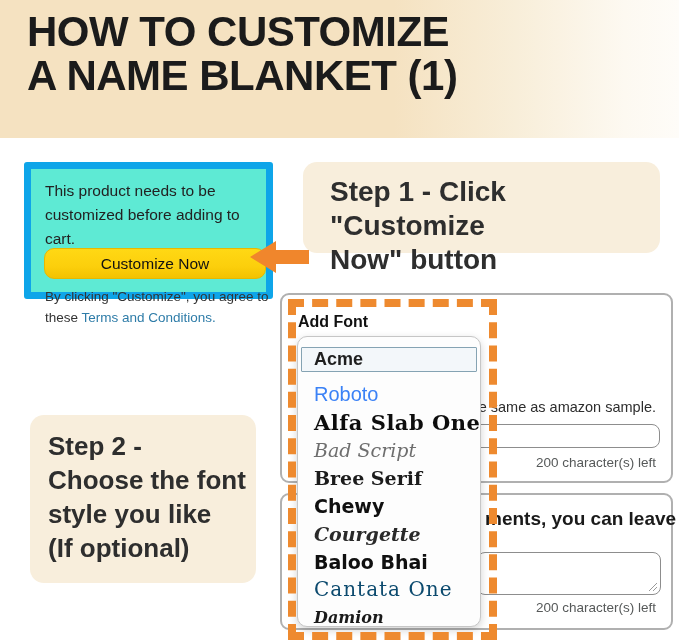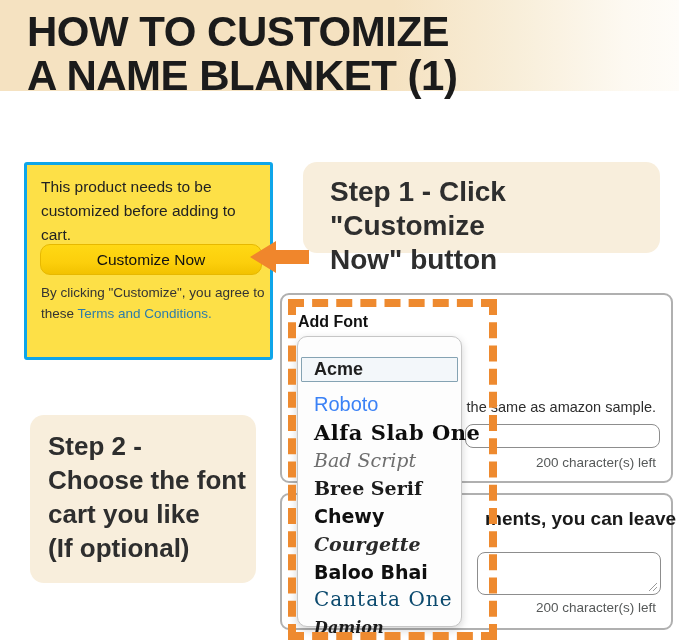--- a/index.html
+++ b/index.html
@@ -4,32 +4,32 @@
 <style>
   * { margin:0; padding:0; box-sizing:border-box; }
   html,body { background:#ffffff; }
   body { font-family:"Liberation Sans", sans-serif; }
   .stage{
     position:relative; width:679px; height:641px; overflow:hidden; background:#ffffff;
   }
 
   
   .banner{
-    position:absolute; left:0; top:0; width:679px; height:91px;
+    position:absolute; left:0; top:0; width:679px; height:138px;
     background:linear-gradient(90deg,#f5e2c1 0%,#f5e2c1 58%,#f8eed9 76%,#fdf9f1 92%,#fefcf8 100%);
   }
   .banner .title{
     position:absolute; left:27px; top:10px;
     font-size:42px; font-weight:800; letter-spacing:-0.5px; line-height:1.05; color:#1b1b1b;
   }
 
   
   .product-box{
-    position:absolute; left:24px; top:162px; width:249px; height:198px;
-    background:#fde047; border:3px solid #0ea5e9; border-radius:3px; z-index:2;
+    position:absolute; left:24px; top:162px; width:249px; height:137px;
+    background:#5eead4; border:7px solid #0ea5e9; border-radius:3px; z-index:2;
   }
   .product-box .msg{
     position:absolute; left:14px; top:10px; width:220px;
     font-size:15.5px; line-height:24px; color:#222222;
   }
   .cta{
     position:absolute; left:13px; top:79px; width:222px; height:31px;
     background:linear-gradient(180deg,#ffd814 0%,#fccf0c 60%,#f2c200 100%);
     border:1px solid #e7b800; border-radius:10px;
     font-family:"Liberation Sans",sans-serif; font-size:15.5px; color:#111111; cursor:pointer;
@@ -77,23 +77,23 @@
   .p2 .field{ left:195px; top:57px; width:184px; height:43px; }
   .p2 .charcount{ top:105px; }
   .grip{ position:absolute; right:2px; bottom:2px; line-height:0; }
 
   
   .addfont{
     position:absolute; left:298px; top:313px; z-index:5;
     font-size:16px; font-weight:700; color:#111111;
   }
   .dropdown{
-    position:absolute; left:297px; top:336px; width:165px; height:291px;
+    position:absolute; left:297px; top:336px; width:184px; height:291px;
     background:#fdfdfd; border:1px solid #c6c6c6; border-radius:10px;
-    box-shadow:0 3px 8px rgba(0,0,0,0.18); z-index:5; padding-top:20px;
+    box-shadow:0 3px 8px rgba(0,0,0,0.18); z-index:5; padding-top:10px;
   }
   .opt{
     height:27.8px; display:flex; align-items:center; padding-left:16px;
     color:#1d1d1d; cursor:pointer; white-space:nowrap;
   }
   .opt.selected{
     height:25px; margin:0 3px 9px 3px; padding-left:12px;
     background:#f3f7fa; border:1px solid #85a3b3; border-radius:1px;
     font-size:18px; font-weight:600; color:#1f1f1f;
   }
@@ -140,21 +140,21 @@
     </svg>
   </div>
 
   <div class="callout step1">
     <div>Step 1 - Click "Customize</div>
     <div>Now" button</div>
   </div>
   <div class="callout step2">
     <div>Step 2 -</div>
     <div>Choose the font</div>
-    <div>cart you like</div>
+    <div>style you like</div>
     <div>(If optional)</div>
   </div>
 
   <div class="panel p1">
     <div class="hint1">IE is the same as amazon sample.</div>
     <input class="field" type="text" value="" style="">
     <div class="charcount">200 character(s) left</div>
   </div>
 
   <div class="panel p2">

